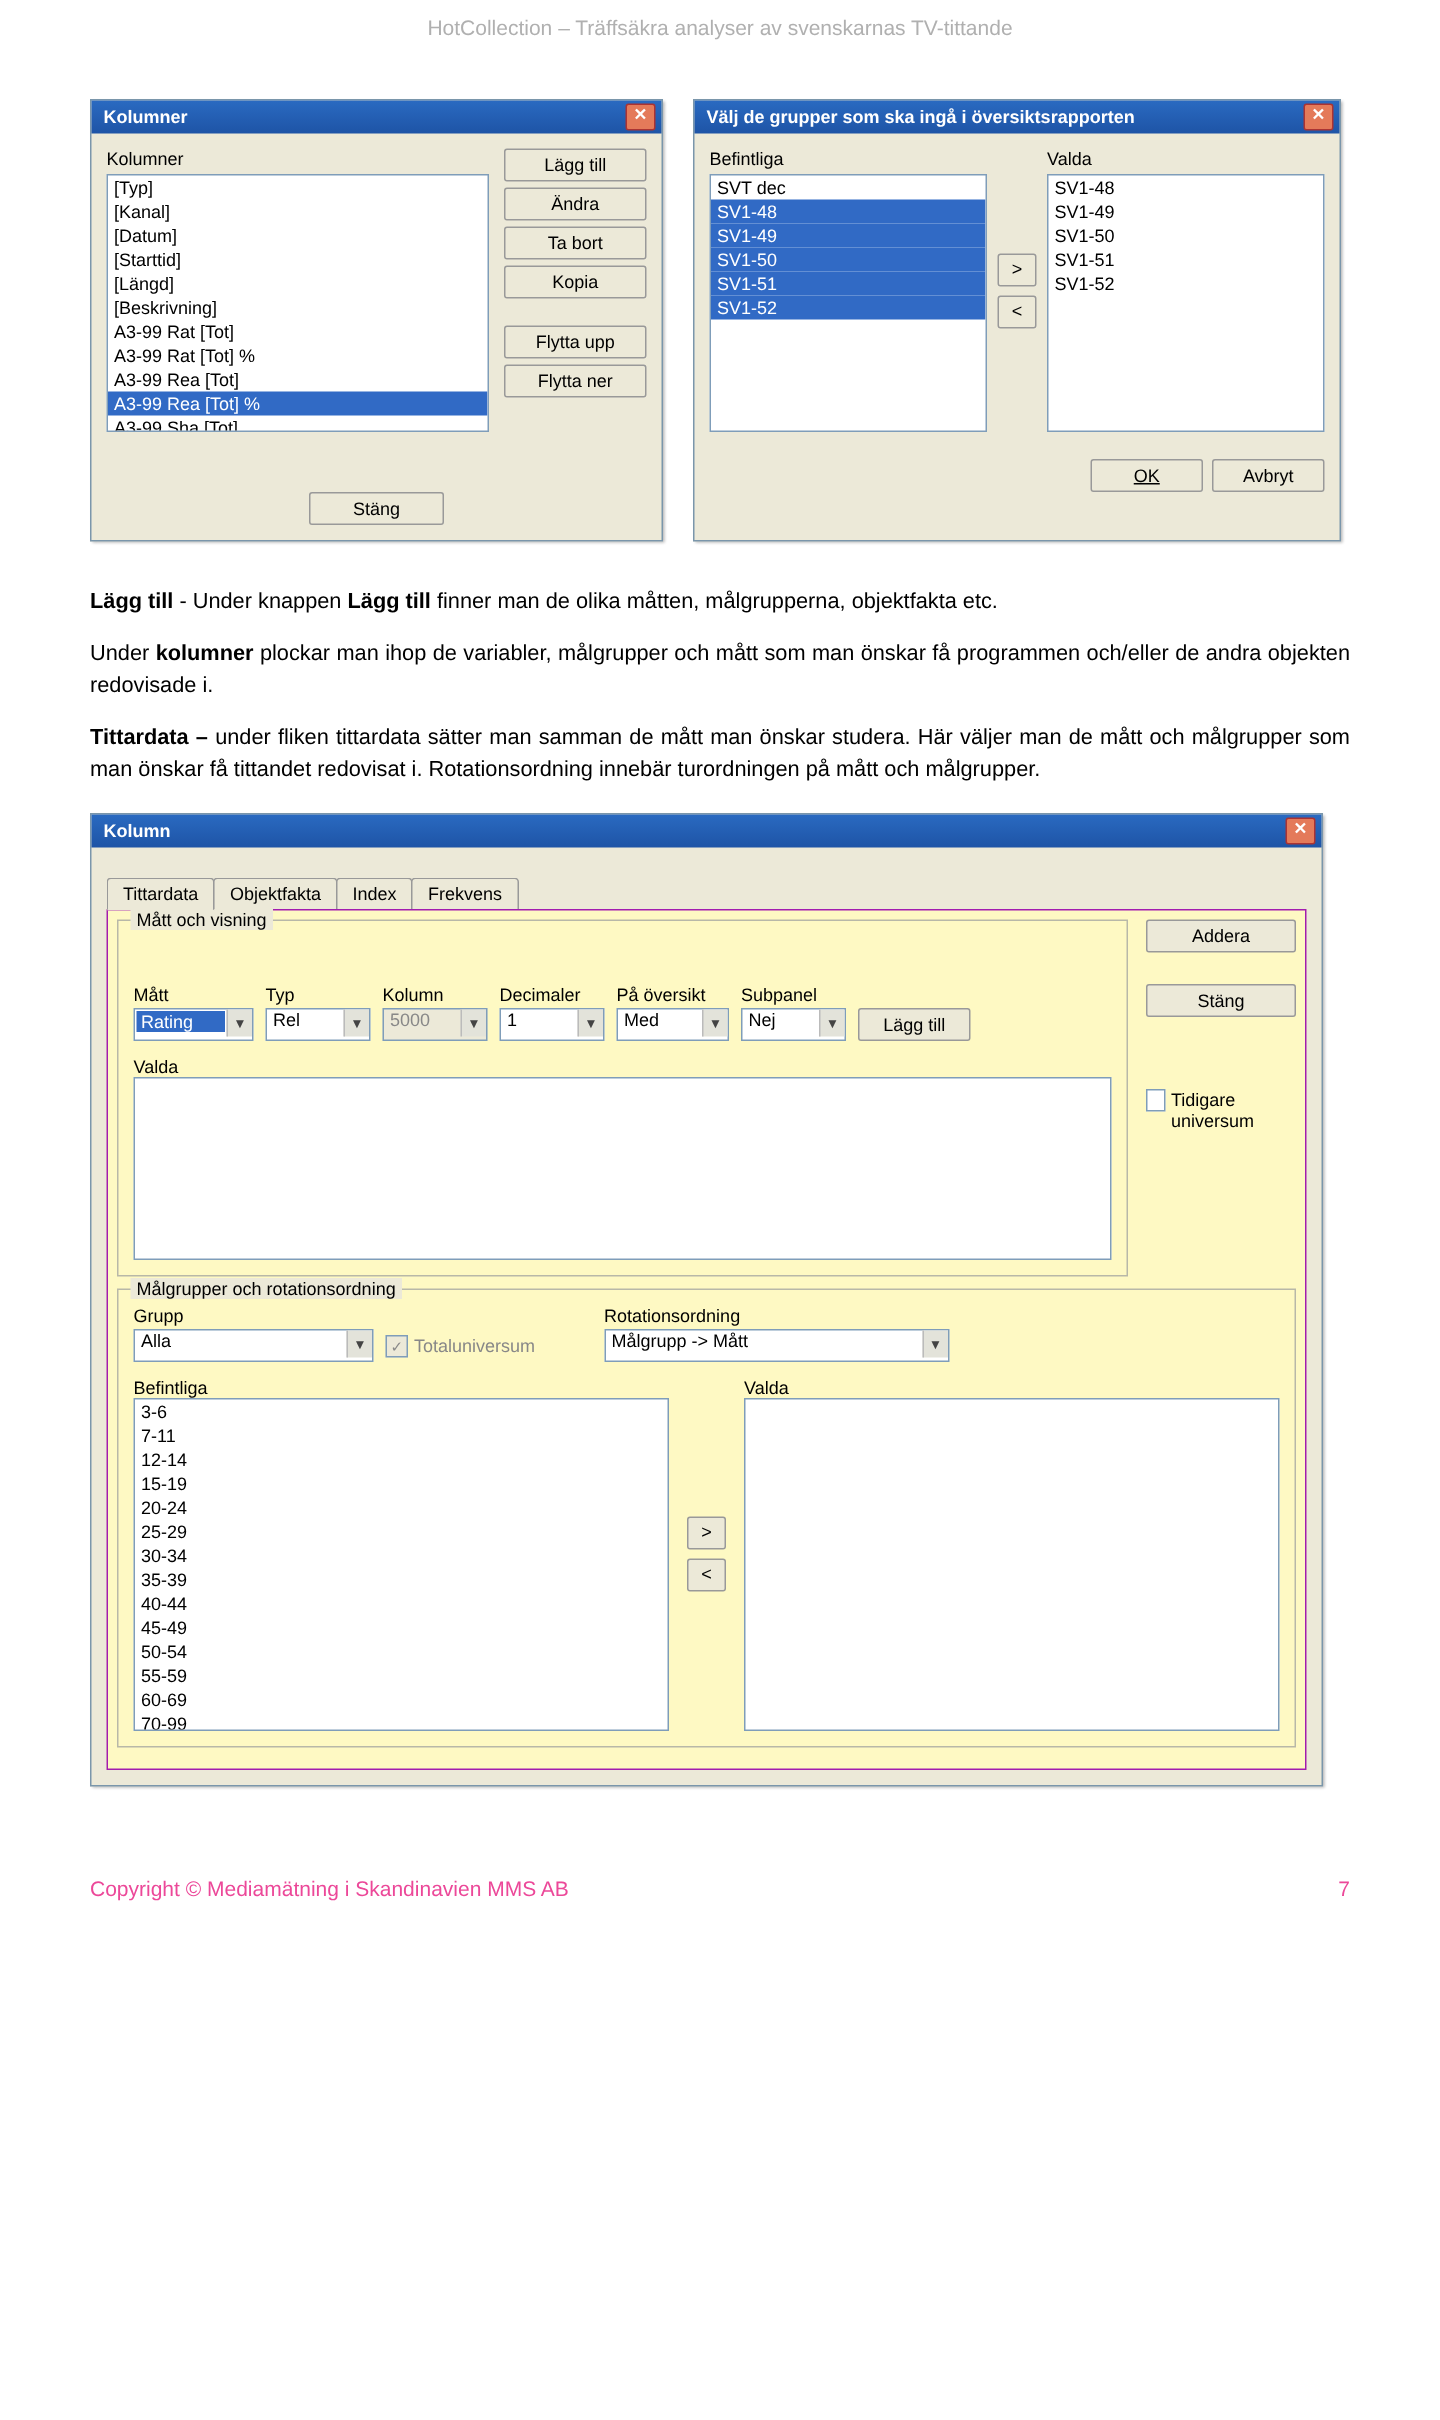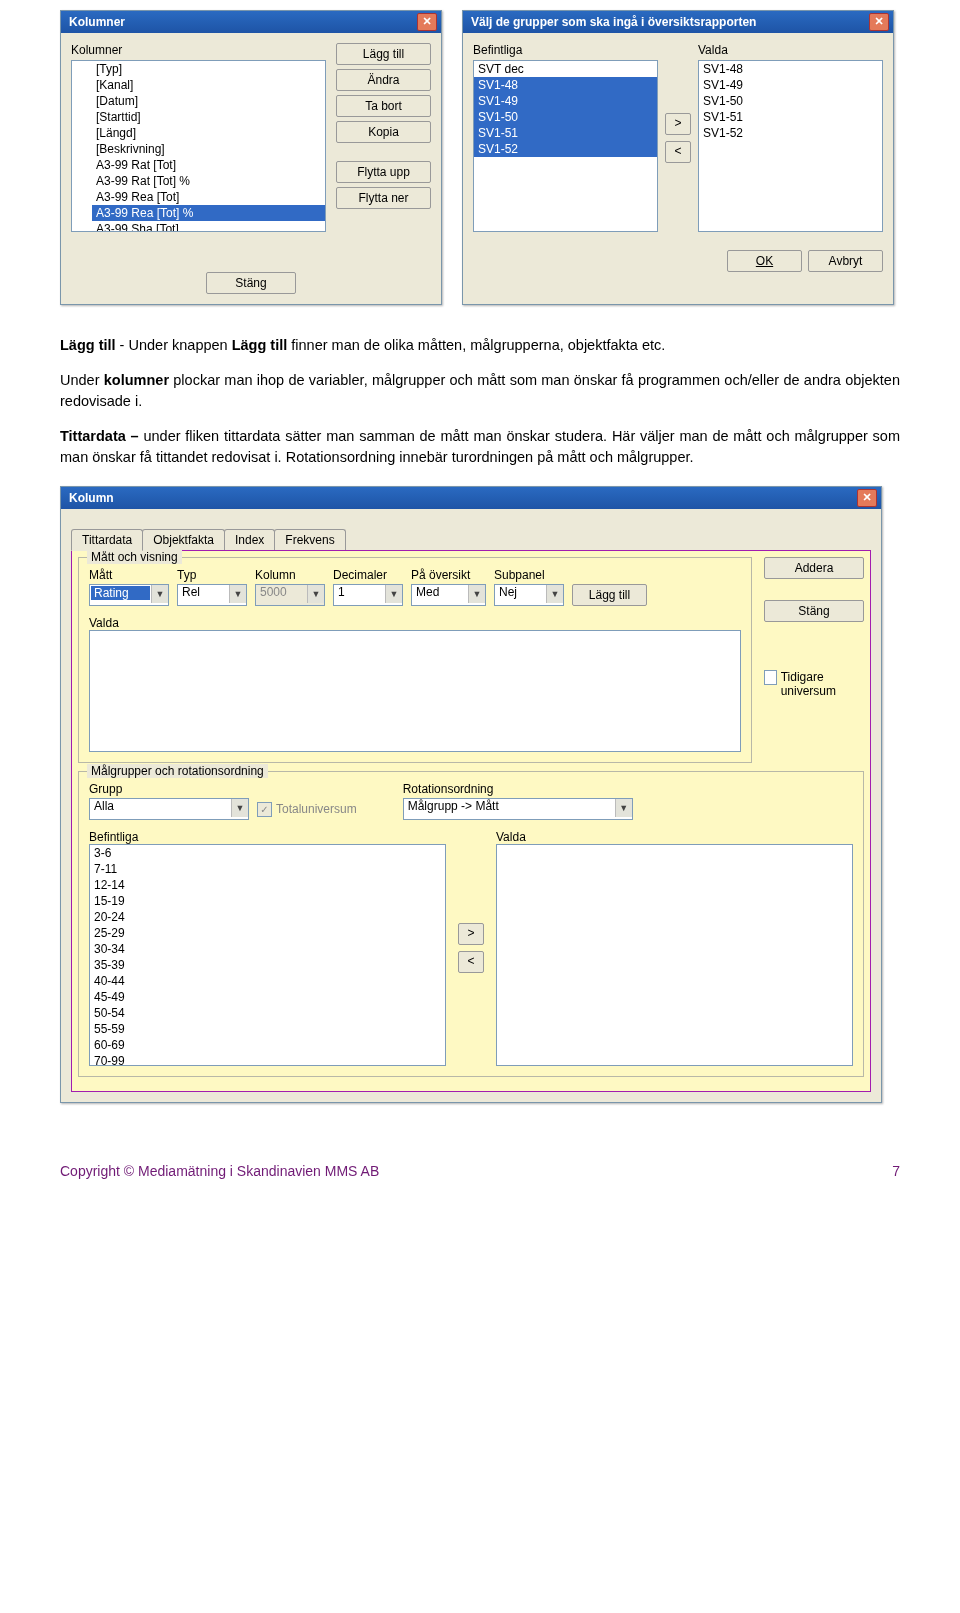--- a/index.html
+++ b/index.html
@@ -212,43 +212,44 @@
     display: inline-flex; align-items: center; justify-content: center;
     font-size: 10px; color: #222;
   }
   .cb.disabled { background: #ece9d8; color: #888; }
   .two-col { display: flex; gap: 10px; }
   .col { flex: 1; }
   .mid-arrows { width: 30px; display: flex; flex-direction: column; gap: 6px; justify-content: center; align-items: center; }
   .doc-footer {
     display: flex;
     justify-content: space-between;
-    color: #701a75;
+    color: #ec4899;
     font-size: 14px;
     margin-top: 60px;
   }
 </style>
 </head>
 <body>
 
 <div class="page">
+  <div class="doc-header">HotCollection – Träffsäkra analyser av svenskarnas TV-tittande</div>
 
   <div class="row-top">
 
     <div class="win win1">
       <div class="titlebar">
         <span>Kolumner</span>
         <span class="spacer"></span>
         <div class="closebtn">✕</div>
       </div>
       <div class="win-body">
         <div class="kol-top">
           <div class="kol-list">
             <span class="label">Kolumner</span>
-            <div class="listbox" id="win1-list" style="height:170px;padding-left:20px;">
+            <div class="listbox" id="win1-list" style="height:170px;">
                 <div class="item">[Typ]</div>
                 <div class="item">[Kanal]</div>
                 <div class="item">[Datum]</div>
                 <div class="item">[Starttid]</div>
                 <div class="item">[Längd]</div>
                 <div class="item">[Beskrivning]</div>
                 <div class="item">A3-99 Rat [Tot]</div>
                 <div class="item">A3-99 Rat [Tot] %</div>
                 <div class="item">A3-99 Rea [Tot]</div>
                 <div class="item sel">A3-99 Rea [Tot] %</div>
@@ -360,21 +361,21 @@
                     <span class="carrow">▼</span>
                   </div>
               </div>
               <div class="field" style="width:70px;">
                 <span class="flabel">Decimaler</span>
                 <div class="combo">
                     <span class="ctext">1</span>
                     <span class="carrow">▼</span>
                   </div>
               </div>
-              <div class="field" style="width:75px;">
+              <div class="field" style="width:75px;margin-top:32px;">
                 <span class="flabel">På översikt</span>
                 <div class="combo">
                     <span class="ctext">Med</span>
                     <span class="carrow">▼</span>
                   </div>
               </div>
               <div class="field" style="width:70px;">
                 <span class="flabel">Subpanel</span>
                 <div class="combo">
                     <span class="ctext">Nej</span>

